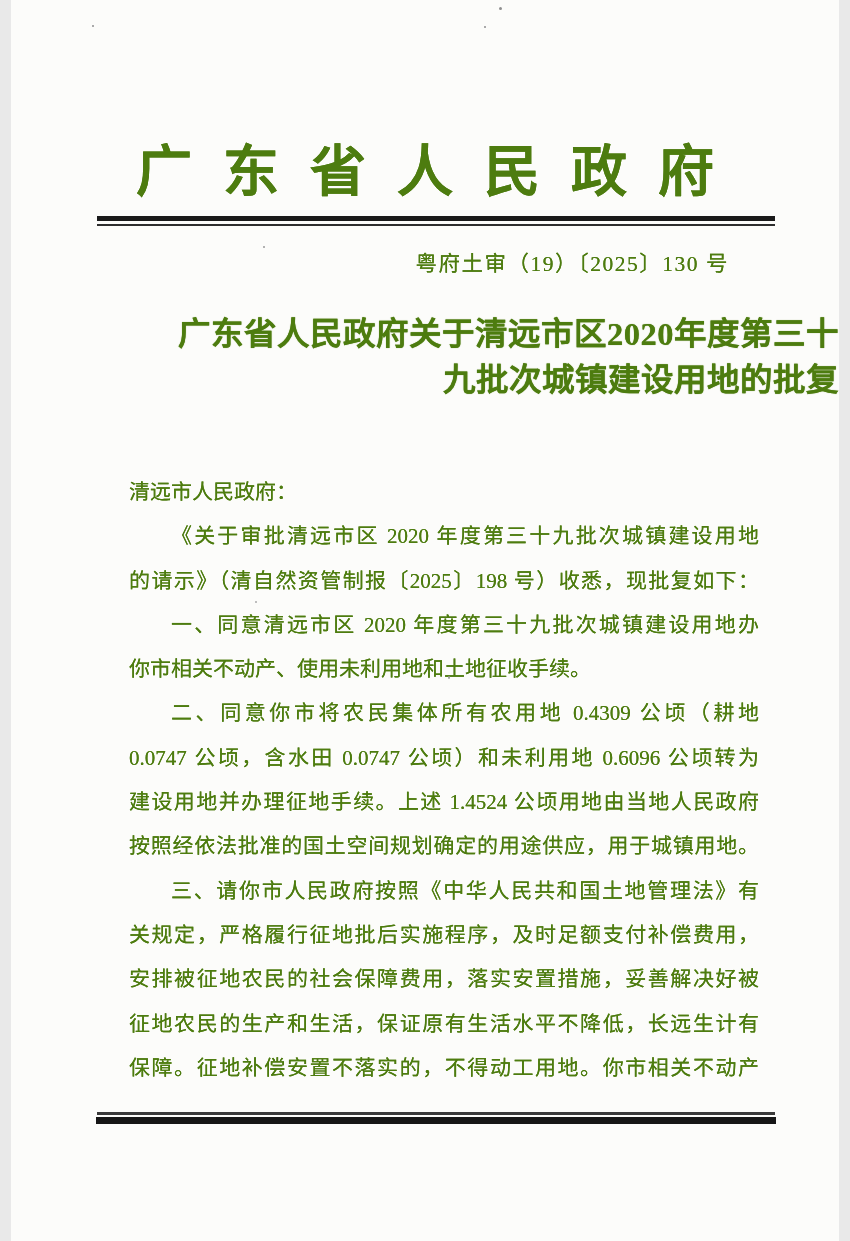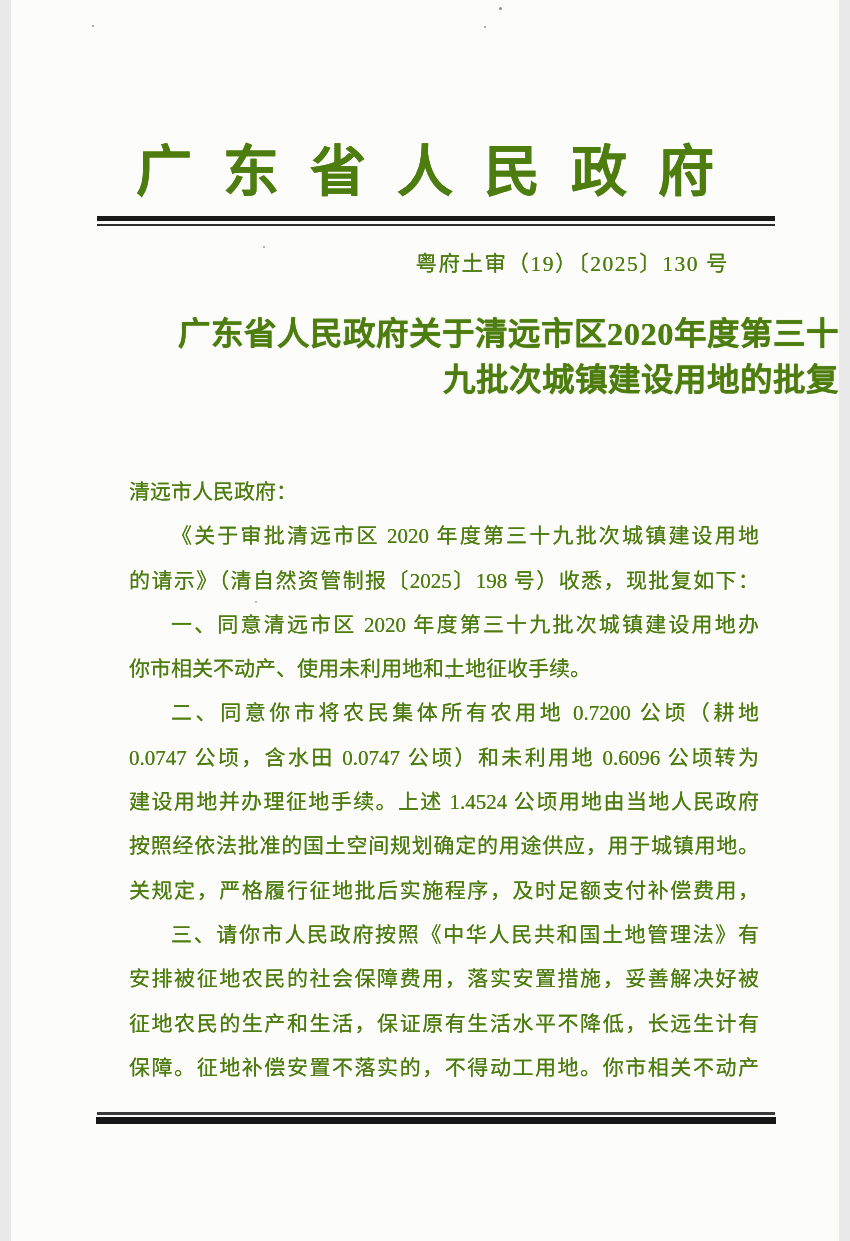--- a/index.html
+++ b/index.html
@@ -74,26 +74,26 @@
     <div>广东省人民政府关于清远市区2020年度第三十</div>
     <div>九批次城镇建设用地的批复</div>
   </div>
 
   <div class="doc-body">
     <div class="ln">清远市人民政府：</div>
     <div class="ln ind just">《关于审批清远市区 2020 年度第三十九批次城镇建设用地</div>
     <div class="ln just">的请示》（清自然资管制报〔2025〕198 号）收悉，现批复如下：</div>
     <div class="ln ind just">一、同意清远市区 2020 年度第三十九批次城镇建设用地办</div>
     <div class="ln">你市相关不动产、使用未利用地和土地征收手续。</div>
-    <div class="ln ind just">二、同意你市将农民集体所有农用地 0.7200 公顷（耕地</div>
+    <div class="ln ind just">二、同意你市将农民集体所有农用地 0.4309 公顷（耕地</div>
     <div class="ln just">0.0747 公顷，含水田 0.0747 公顷）和未利用地 0.6096 公顷转为</div>
     <div class="ln just">建设用地并办理征地手续。上述 1.4524 公顷用地由当地人民政府</div>
     <div class="ln just">按照经依法批准的国土空间规划确定的用途供应，用于城镇用地。</div>
+    <div class="ln ind just">三、请你市人民政府按照《中华人民共和国土地管理法》有</div>
     <div class="ln just">关规定，严格履行征地批后实施程序，及时足额支付补偿费用，</div>
-    <div class="ln ind just">三、请你市人民政府按照《中华人民共和国土地管理法》有</div>
     <div class="ln just">安排被征地农民的社会保障费用，落实安置措施，妥善解决好被</div>
     <div class="ln just">征地农民的生产和生活，保证原有生活水平不降低，长远生计有</div>
     <div class="ln just">保障。征地补偿安置不落实的，不得动工用地。你市相关不动产</div>
   </div>
 
   <div class="rule-bot-thin"></div>
   <div class="rule-bot-thick"></div>
 
   <div class="speck s1"></div>
   <div class="speck s2"></div>

